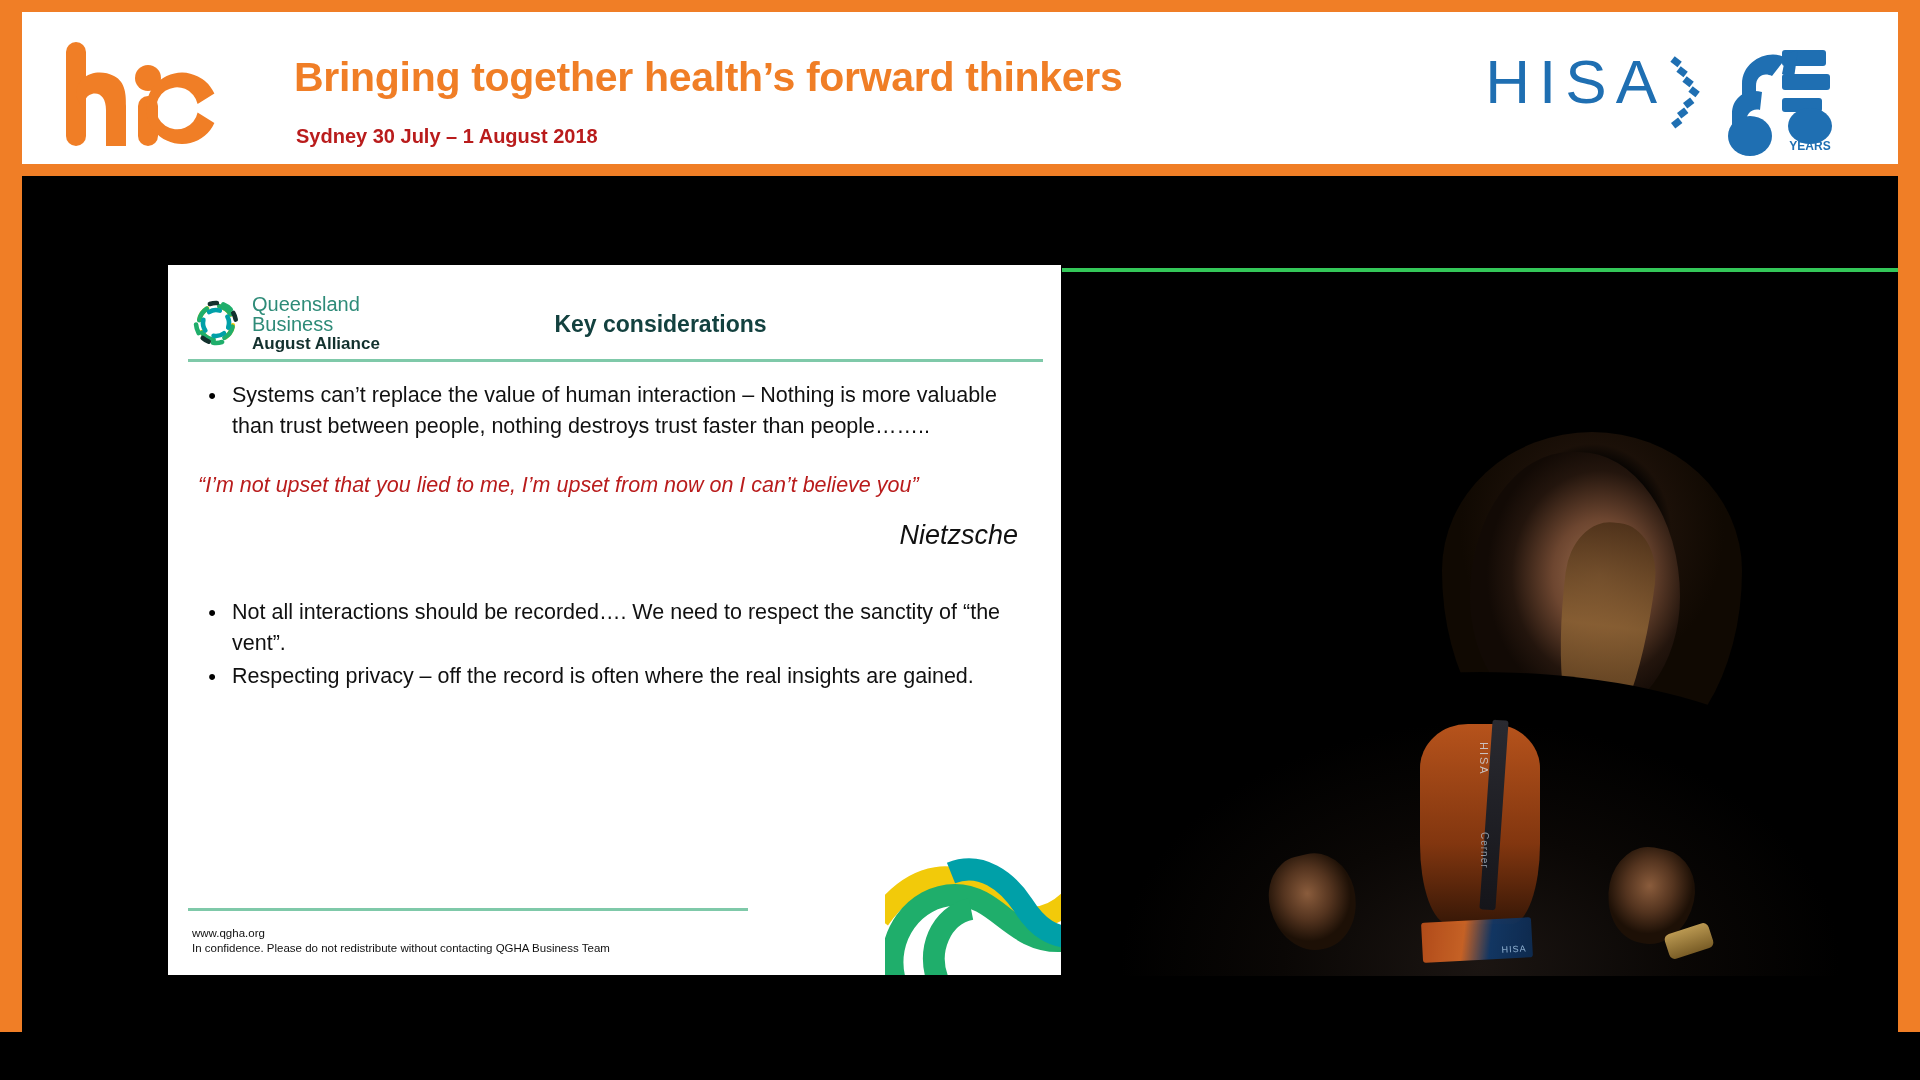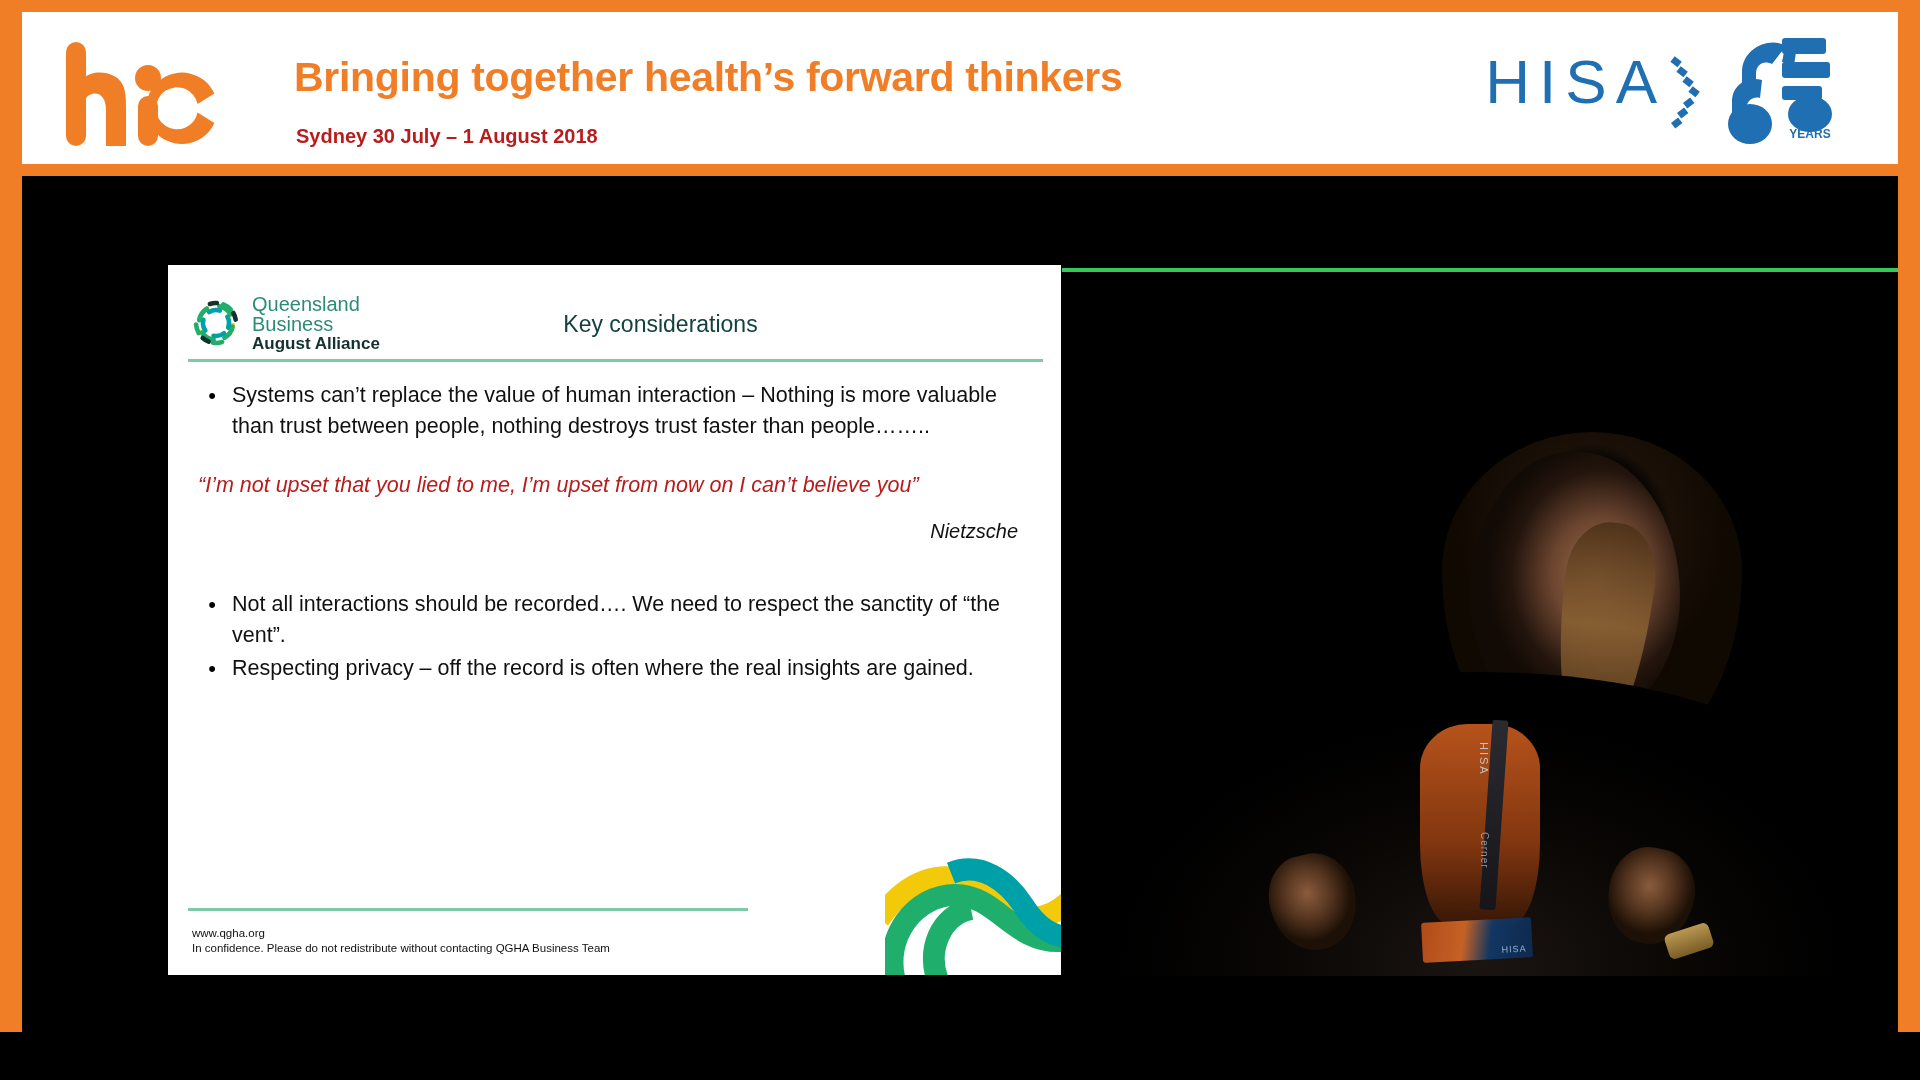--- a/index.html
+++ b/index.html
@@ -78,21 +78,21 @@
     position: absolute;
     right: 190px;
     top: 44px;
     width: 40px;
     height: 78px;
   }
 
   #hisa-25 {
     position: absolute;
     right: 58px;
-    top: 20px;
+    top: 32px;
     width: 116px;
     height: 112px;
     text-decoration: underline;
   }
 
   
   #stage {
     position: absolute;
     left: 22px;
     top: 176px;
@@ -138,21 +138,21 @@
   }
 
   #slide-title {
     position: absolute;
     left: 16px;
     right: 0;
     top: 46px;
     text-align: center;
     padding-left: 76px;
     font-size: 23px;
-    font-weight: normal;
+    font-weight: bold;
     color: #13413F;
   }
 
   #rule-top {
     position: absolute;
     left: 20px;
     top: 94px;
     width: 855px;
     height: 3px;
     background: #7FC9A9;
@@ -190,21 +190,21 @@
     font-size: 21.5px;
     line-height: 31px;
     font-style: italic;
     color: #b91c1c;
     padding-left: 6px;
   }
   .quote-attr {
     margin-top: 19px;
     text-align: right;
     font-style: italic;
-    font-size: 20px;
+    font-size: 27px;
     color: #111111;
     padding-right: 14px;
   }
 
   #bullets-lower { margin-top: 46px; }
 
   
   #ribbon {
     position: absolute;
     right: -4px;

